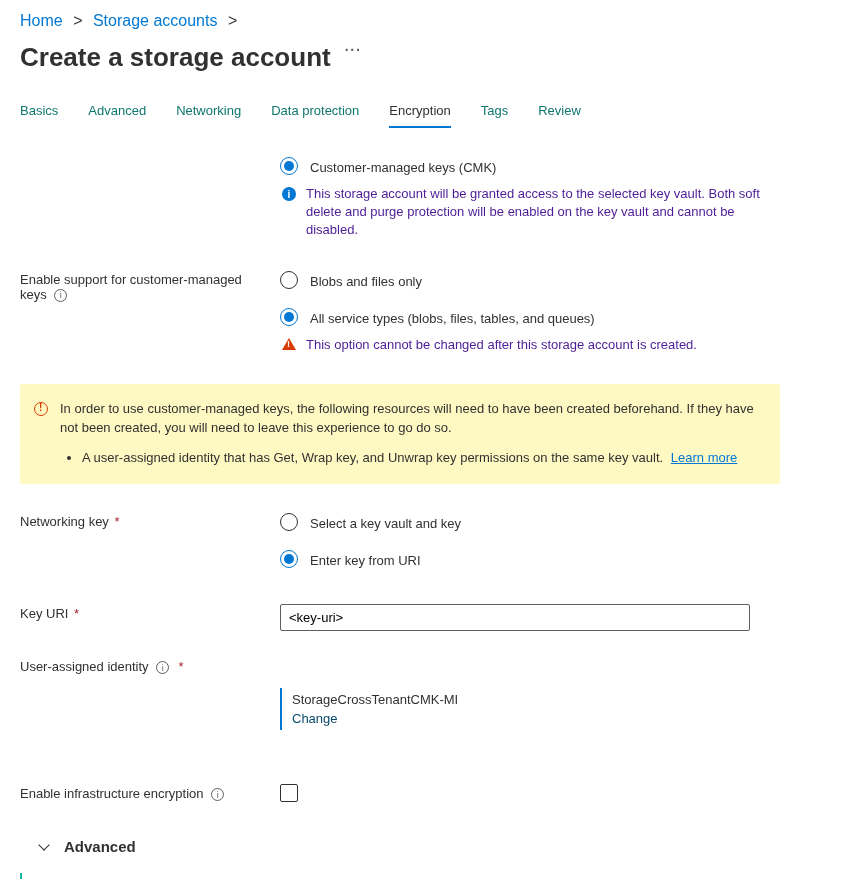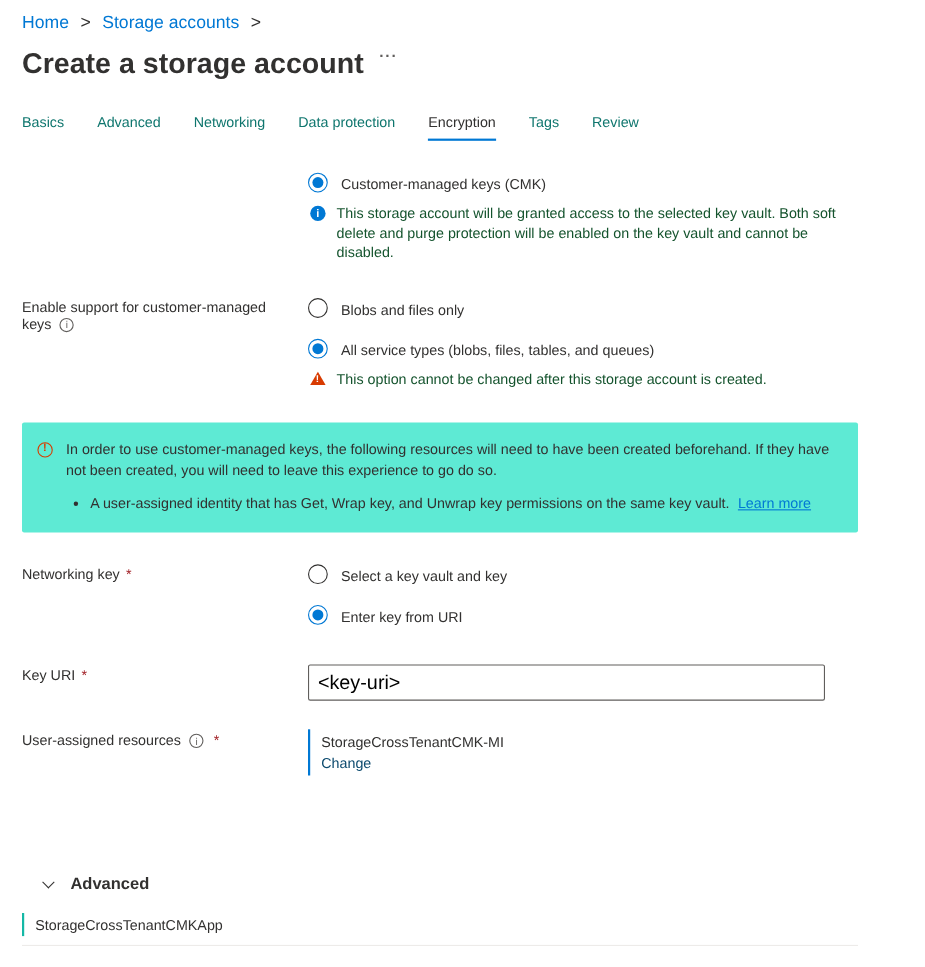--- a/index.html
+++ b/index.html
@@ -61,30 +61,30 @@
     content: ""; position: absolute; width: 10px; height: 10px; background: #0078d4;
     border-radius: 50%; top: 3px; left: 3px;
   }
   .radio-label { padding-top: 1px; }
   .info-line { display: flex; align-items: flex-start; gap: 10px; margin-bottom: 14px; margin-top: 6px; }
   .info-icon {
     width: 14px; height: 14px; border-radius: 50%; background: #0078d4; color: #fff;
     font-size: 10px; font-weight: bold; display: flex; align-items: center; justify-content: center;
     flex-shrink: 0; margin-top: 2px; margin-left: 2px;
   }
-  .info-text { color: #14532d; line-height: 1.4; }
+  .info-text { color: #4c1d95; line-height: 1.4; }
   .warn-icon {
     width: 0; height: 0; border-left: 7px solid transparent; border-right: 7px solid transparent;
     border-bottom: 12px solid #d83b01; flex-shrink: 0; position: relative; margin-top: 2px; margin-left: 2px;
   }
   .warn-icon::after {
     content: "!"; position: absolute; left: -2px; top: 1px; color: #fff; font-size: 9px; font-weight: bold;
   }
   .banner {
-    background: #5eead4;
+    background: #fef9c3;
     border: none;
     border-radius: 2px;
     padding: 16px 18px 14px 14px;
     margin: 16px 0 28px 0;
     display: flex;
     gap: 12px;
   }
   .banner-warn-icon {
     width: 14px; height: 14px; border: 1px solid #d83b01; border-radius: 50%;
     flex-shrink: 0; position: relative; margin-top: 2px;
@@ -96,25 +96,26 @@
   .banner-body ul { margin: 12px 0 2px 0; padding-left: 22px; }
   .banner-body .learn { color: #0078d4; text-decoration: underline; margin-left: 4px; }
   .req { color: #a4262c; margin-left: 2px; }
   .help-icon {
     display: inline-flex; width: 13px; height: 13px; border: 1px solid #605e5c; border-radius: 50%;
     align-items: center; justify-content: center; font-size: 9px; color: #605e5c; margin-left: 4px;
     vertical-align: middle;
   }
   input[type="text"] {
     width: 100%; max-width: 470px; border: 1px solid #605e5c; padding: 5px 8px;
-    font-size: 18px; font-family: inherit; border-radius: 2px;
+    font-size: 13px; font-family: inherit; border-radius: 2px;
   }
   .identity-box {
     border-left: 2px solid #0078d4;
     padding: 4px 0 4px 10px;
+    margin-top: 31px;
   }
   .identity-box .val { color: #323130; margin-bottom: 4px; }
   .identity-box .change { color: #0c4a6e; cursor: pointer; }
   .checkbox {
     width: 18px; height: 18px; border: 1px solid #323130; display: inline-block;
     vertical-align: middle; border-radius: 2px;
   }
   .section-header {
     display: flex; align-items: center; gap: 16px; margin: 36px 0 18px 20px;
     font-weight: 600; font-size: 15px;
@@ -237,35 +238,44 @@
     </div>
     <div class="control-col">
       <input type="text" value="&lt;key-uri&gt;" style="">
     </div>
   </div>
 
   <div class="spacer-md"></div>
 
   <div class="row">
     <div class="label-col">
-      <span>User-assigned resources</span>
+      <span>User-assigned identity</span>
       <span class="help-icon">i</span>
       &nbsp;<span class="req">*</span>
     </div>
     <div class="control-col">
       <div class="identity-box">
         <div class="val">StorageCrossTenantCMK-MI</div>
         <div class="change">Change</div>
       </div>
     </div>
   </div>
 
   <div class="spacer-lg"></div>
   <div class="spacer-md"></div>
 
+  <div class="row">
+    <div class="label-col">
+      <span>Enable infrastructure encryption</span>
+      <span class="help-icon">i</span>
+    </div>
+    <div class="control-col">
+      <span class="checkbox"></span>
+    </div>
+  </div>
 
   <div class="section-header">
     <div class="chevron"></div>
     <span>Advanced</span>
   </div>
 
   <div class="row">
     <div class="control-col">
       <div class="app-box">
         <div>StorageCrossTenantCMKApp</div>

